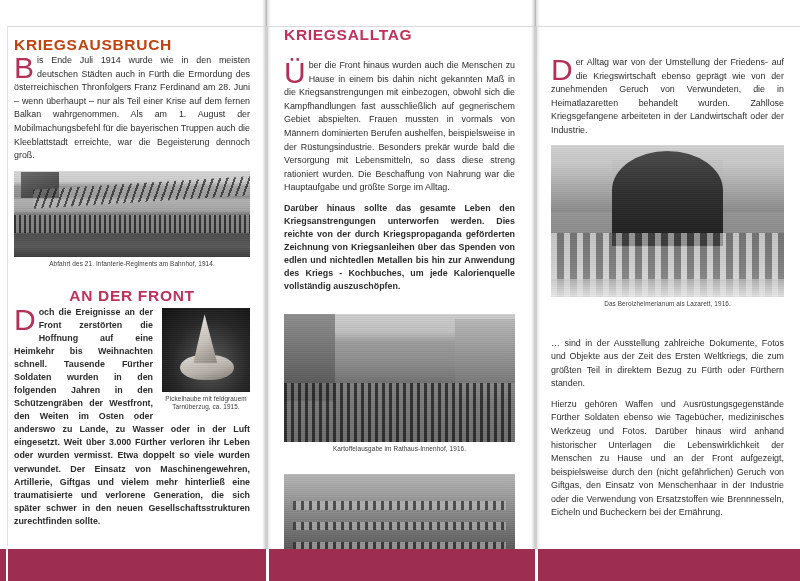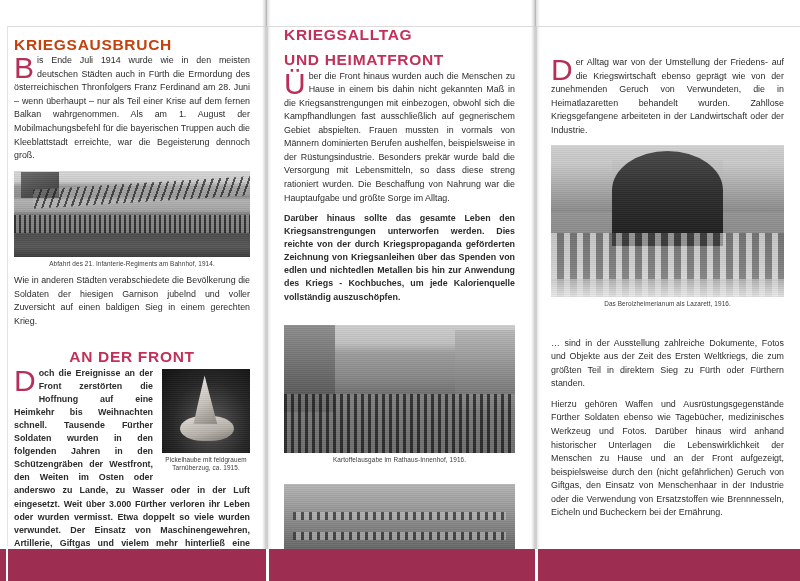--- a/index.html
+++ b/index.html
@@ -96,21 +96,21 @@
 
   h2.section-title {
     color: #c13058;
     font-size: 15.5px;
     font-weight: bold;
     letter-spacing: 0.7px;
     margin: 0 0 1px 0;
     line-height: 1.12;
     text-transform: uppercase;
   }
-  h2.section-title.tight { margin-bottom: 8px; }
+  h2.section-title.tight { margin-bottom: 16px; }
 
   p.body {
     font-size: 8.9px;
     line-height: 1.52;
     color: #2c2c2c;
     text-align: justify;
     margin: 0 0 7px 0;
     hyphens: manual;
   }
   p.body.dense { line-height: 1.47; font-weight: bold; }
@@ -332,42 +332,40 @@
 
       <div class="figure">
         <div class="photo photo-station">
           <div class="bldg"></div>
           <div class="bridge"></div>
           <div class="crowdrow"></div>
         </div>
         <div class="caption">Abfahrt des 21. Infanterie-Regiments am Bahnhof, 1914.</div>
       </div>
 
-      <p class="body">Wie in anderen Städten verabschiedete die Bevölkerung die Soldaten der hiesigen Garnison jubelnd und voller Zuversicht auf einen baldigen Sieg in einem gerechten Krieg.</p>
 
       <div class="spacer-md"></div>
 
       <h2 class="section-title" style="color: rgb(193, 48, 88); text-align: center;">AN DER FRONT</h2>
 
       <div class="wrap-figure">
         <div class="photo photo-helmet">
           <div class="brim"></div>
           <div class="cone"></div>
         </div>
         <div class="caption">Pickelhaube mit feldgrauem Tarnüberzug, ca. 1915.</div>
       </div>
 
       <p class="body dropcap dense">Doch die Ereignisse an der Front zerstörten die Hoffnung auf eine Heimkehr bis Weihnachten schnell. Tausende Fürther Soldaten wurden in den folgenden Jahren in den Schützengräben der Westfront, den Weiten im Osten oder anderswo zu Lande, zu Wasser oder in der Luft eingesetzt. Weit über 3.000 Fürther verloren ihr Leben oder wurden vermisst. Etwa doppelt so viele wurden verwundet. Der Einsatz von Maschinengewehren, Artillerie, Giftgas und vielem mehr hinterließ eine traumatisierte und verlorene Generation, die sich später schwer in den neuen Gesellschaftsstrukturen zurechtfinden sollte.</p>
 
     </div>
 
     <div class="col col-2">
 
       <h2 class="section-title tight" style="color: rgb(193, 48, 88);">KRIEGSALLTAG</h2>
-      <h2 class="section-title" style="color: rgb(193, 48, 88);">UND HEIMATFRONT</h2>
 
       <p class="body dropcap">Über die Front hinaus wurden auch die Menschen zu Hause in einem bis dahin nicht gekannten Maß in die Kriegsanstrengungen mit einbezogen, obwohl sich die Kampfhandlungen fast ausschließlich auf gegnerischem Gebiet abspielten. Frauen mussten in vormals von Männern dominierten Berufen aushelfen, beispielsweise in der Rüstungsindustrie. Besonders prekär wurde bald die Versorgung mit Lebensmitteln, so dass diese streng rationiert wurden. Die Beschaffung von Nahrung war die Hauptaufgabe und größte Sorge im Alltag.</p>
 
       <p class="body dense">Darüber hinaus sollte das gesamte Leben den Kriegsanstrengungen unterworfen werden. Dies reichte von der durch Kriegspropaganda geförderten Zeichnung von Kriegsanleihen über das Spenden von edlen und nichtedlen Metallen bis hin zur Anwendung des Kriegs - Kochbuches, um jede Kalorienquelle vollständig auszuschöpfen.</p>
 
       <div class="spacer-sm"></div>
 
       <div class="figure">
         <div class="photo photo-courtyard">
           <div class="bldg-l"></div>
@@ -401,21 +399,21 @@
           <div class="arch"></div>
           <div class="beds"></div>
           <div class="floor"></div>
         </div>
         <div class="caption">Das Berolzheimerianum als Lazarett, 1916.</div>
       </div>
 
       <div class="spacer-lg"></div>
 
 
-      <p class="body">… sind in der Ausstellung zahlreiche Dokumente, Fotos und Objekte aus der Zeit des Ersten Weltkriegs, die zum größten Teil in direktem Sieg zu Fürth oder Fürthern standen.</p>
+      <p class="body">… sind in der Ausstellung zahlreiche Dokumente, Fotos und Objekte aus der Zeit des Ersten Weltkriegs, die zum größten Teil in direktem Bezug zu Fürth oder Fürthern standen.</p>
 
       <p class="body">Hierzu gehören Waffen und Ausrüstungsgegenstände Fürther Soldaten ebenso wie Tagebücher, medizinisches Werkzeug und Fotos. Darüber hinaus wird anhand historischer Unterlagen die Lebenswirklichkeit der Menschen zu Hause und an der Front aufgezeigt, beispielsweise durch den (nicht gefährlichen) Geruch von Giftgas, den Einsatz von Menschenhaar in der Industrie oder die Verwendung von Ersatzstoffen wie Brennnesseln, Eicheln und Bucheckern bei der Ernährung.</p>
 
     </div>
 
   </div>
 
   <div class="fold fold-1"></div>
   <div class="fold-shadow fs1"></div>
   <div class="fold fold-2"></div>

